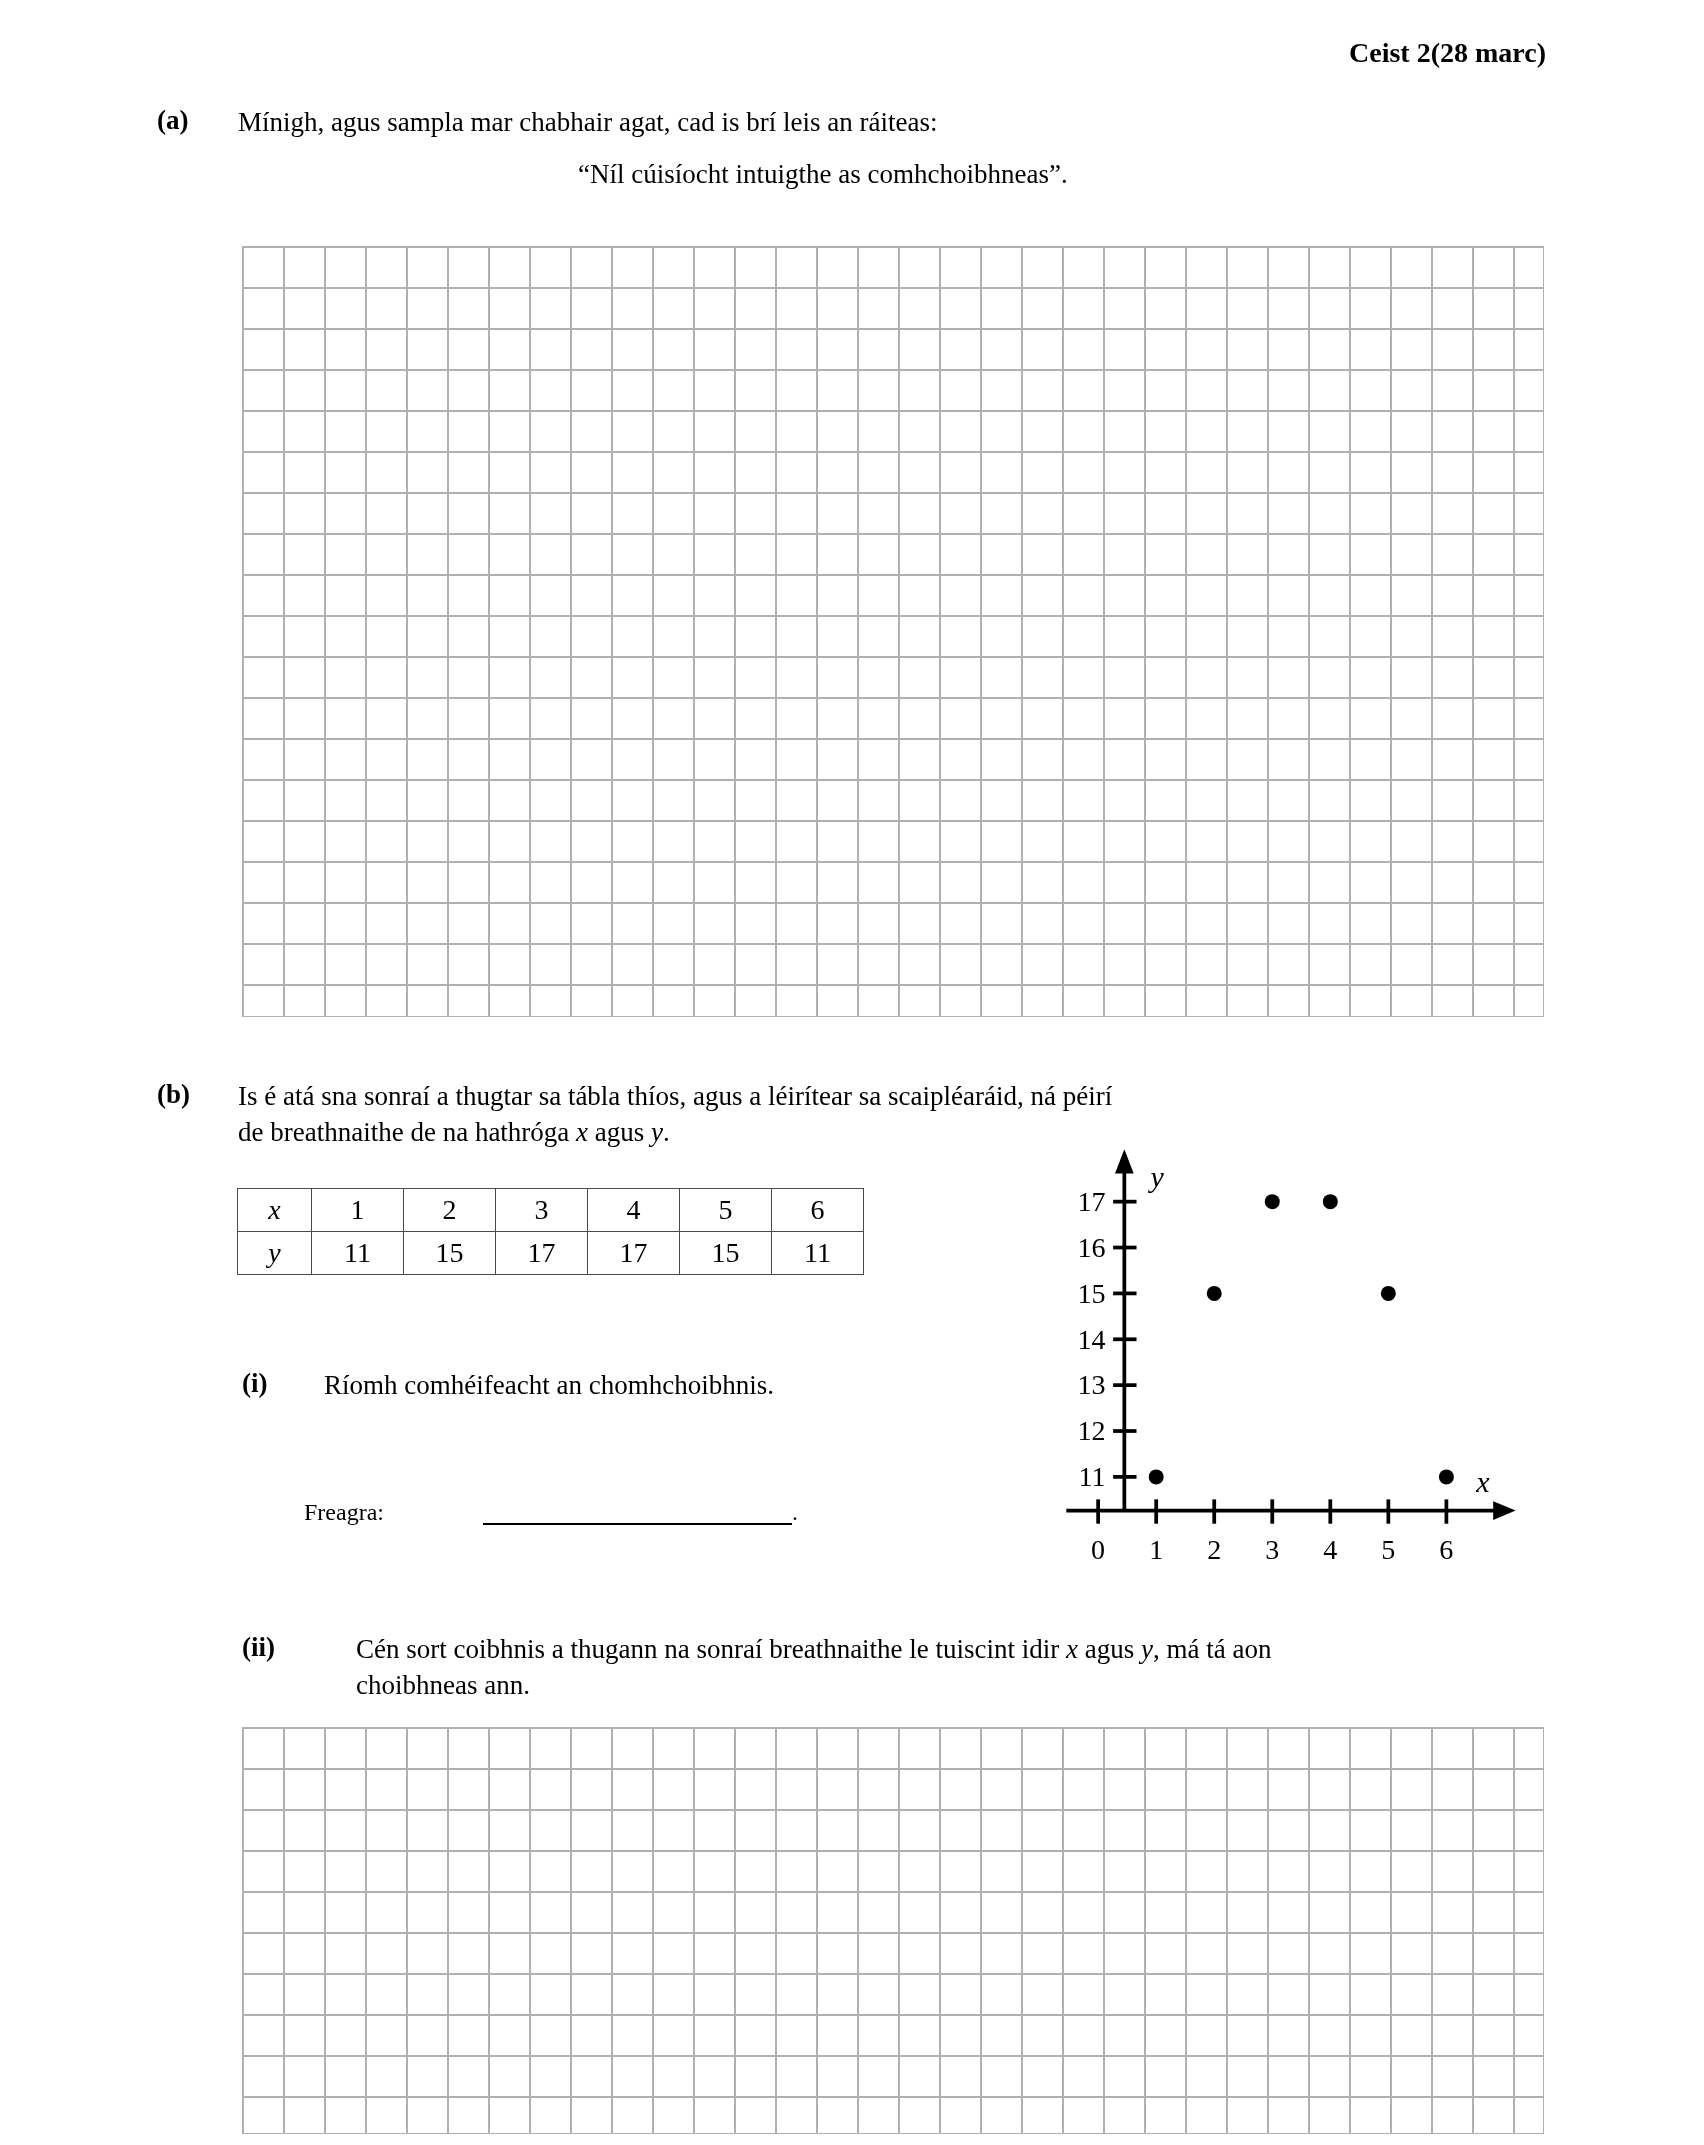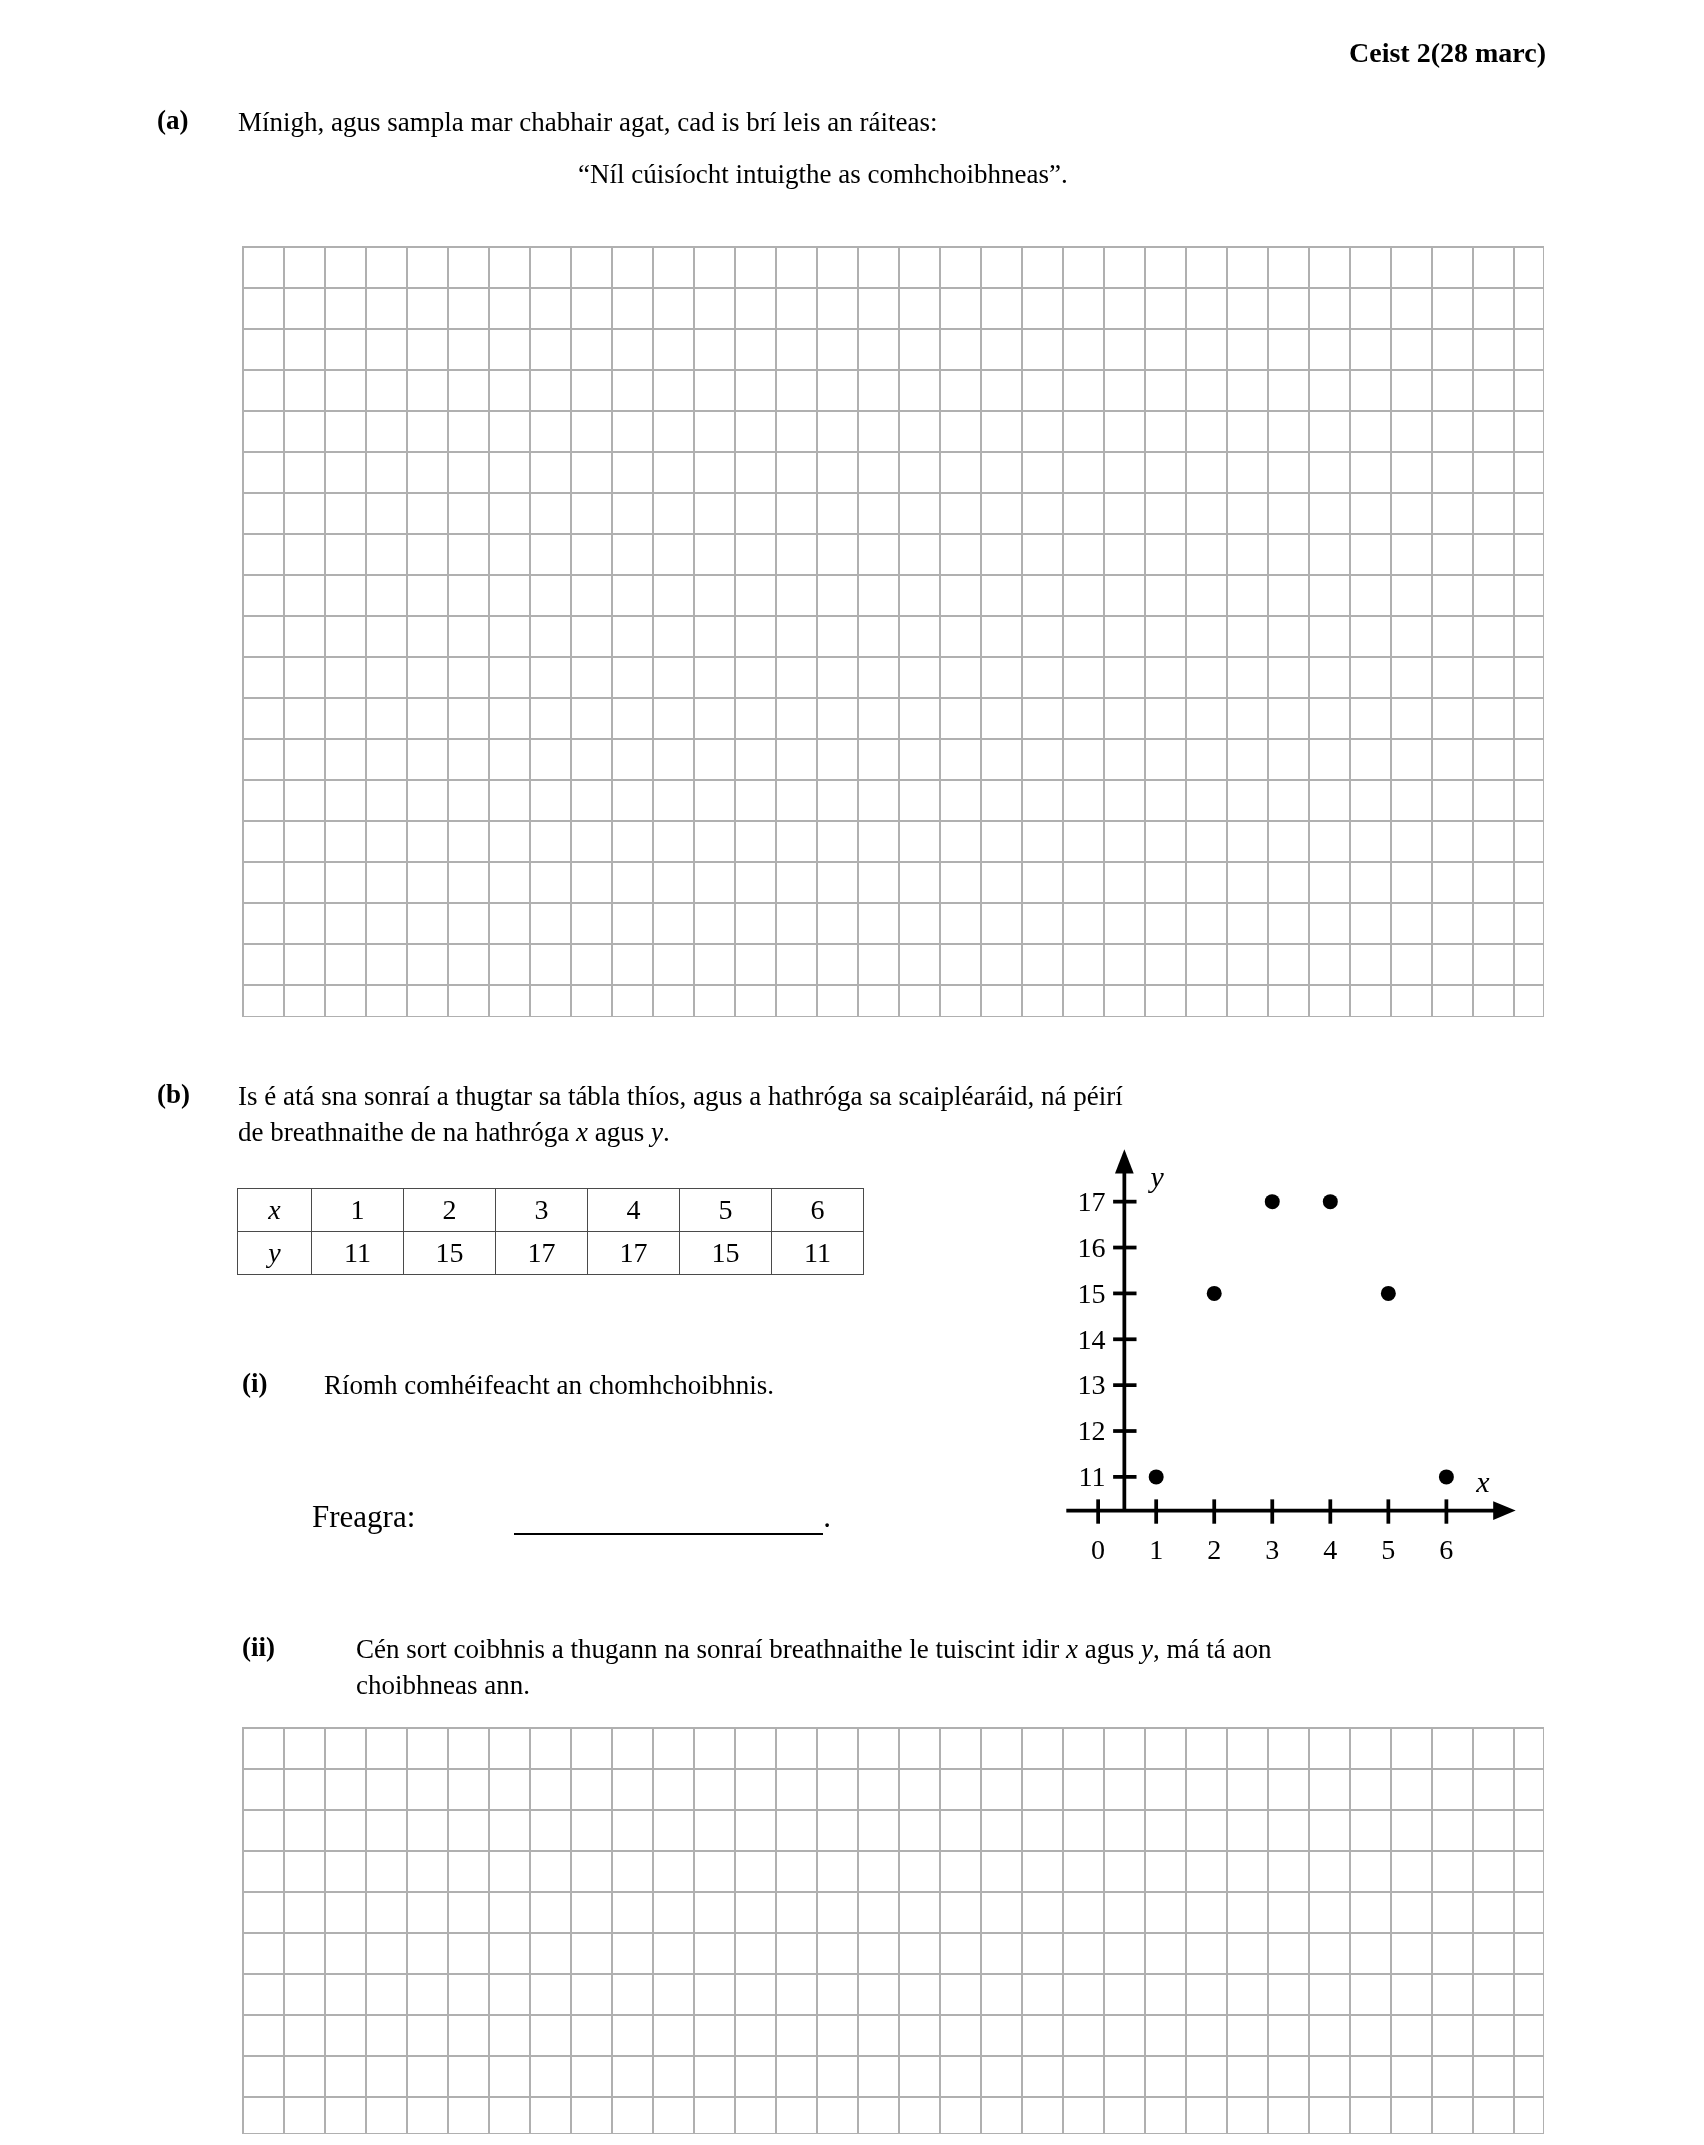--- a/index.html
+++ b/index.html
@@ -59,25 +59,25 @@
 
   #part-b-row { left: 157px; top: 1079px; width: 1387px; }
   #part-b-row .part-label { width: 81px; }
   #part-b-row .part-text { width: 1106px; }
 
   #sub-i-row { left: 242px; top: 1368px; width: 843px; }
   #sub-i-row .part-label { width: 82px; }
 
   #answer-row {
     position: absolute;
-    left: 312px;
+    left: 304px;
     top: 1499px;
     display: flex;
-    align-items: flex-end;
-    font-size: 31px;
+    align-items: flex-start;
+    font-size: 24px;
   }
   #answer-label { margin-right: 99px; }
   #answer-blank {
     display: inline-block;
     width: 309px;
     border-bottom: 2.3px solid #000;
     height: 24px;
   }
 
   #sub-ii-row { left: 242px; top: 1632px; width: 1312px; justify-content: space-between; }
@@ -153,21 +153,21 @@
   <span class="part-text">Mínigh, agus sampla mar chabhair agat, cad is brí leis an ráiteas:</span>
 </div>
 
 <div id="statement-line">“Níl cúisíocht intuigthe as comhchoibhneas”.</div>
 
 <div class="grid-box" id="grid-top"></div>
 
 <div class="part-row" id="part-b-row">
   <span class="part-label">(b)</span>
   <span class="part-text">
-    <span>Is é atá sna sonraí a thugtar sa tábla thíos, agus a hathróga sa scaipléaráid, ná péirí</span><br>
+    <span>Is é atá sna sonraí a thugtar sa tábla thíos, agus a léirítear sa scaipléaráid, ná péirí</span><br>
     <span>de breathnaithe de na hathróga </span><span class="ital">x</span><span> agus </span><span class="ital">y</span><span>.</span>
   </span>
 </div>
 
 <table id="data-table">
   <tbody>
     <tr>
       <td class="row-head">x</td>
       <td>1</td>
       <td>2</td>

